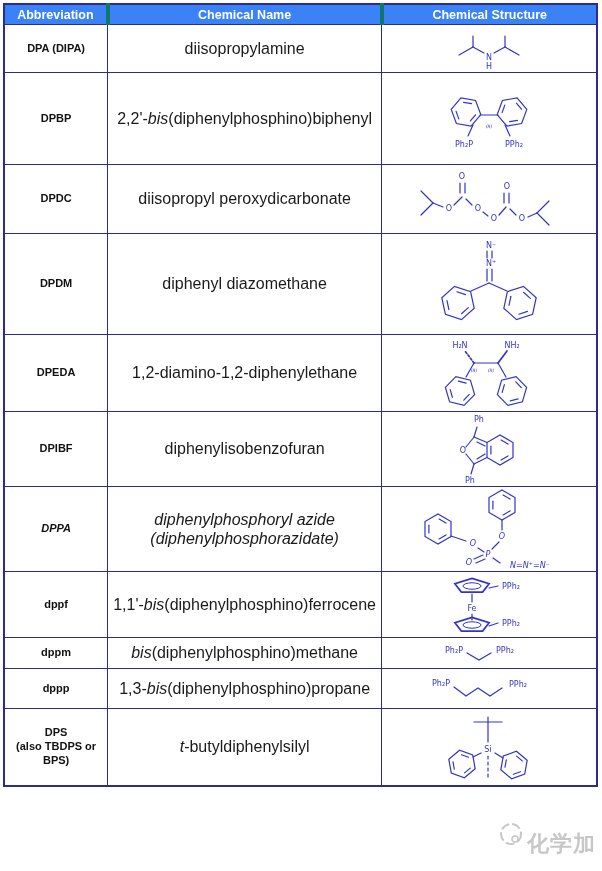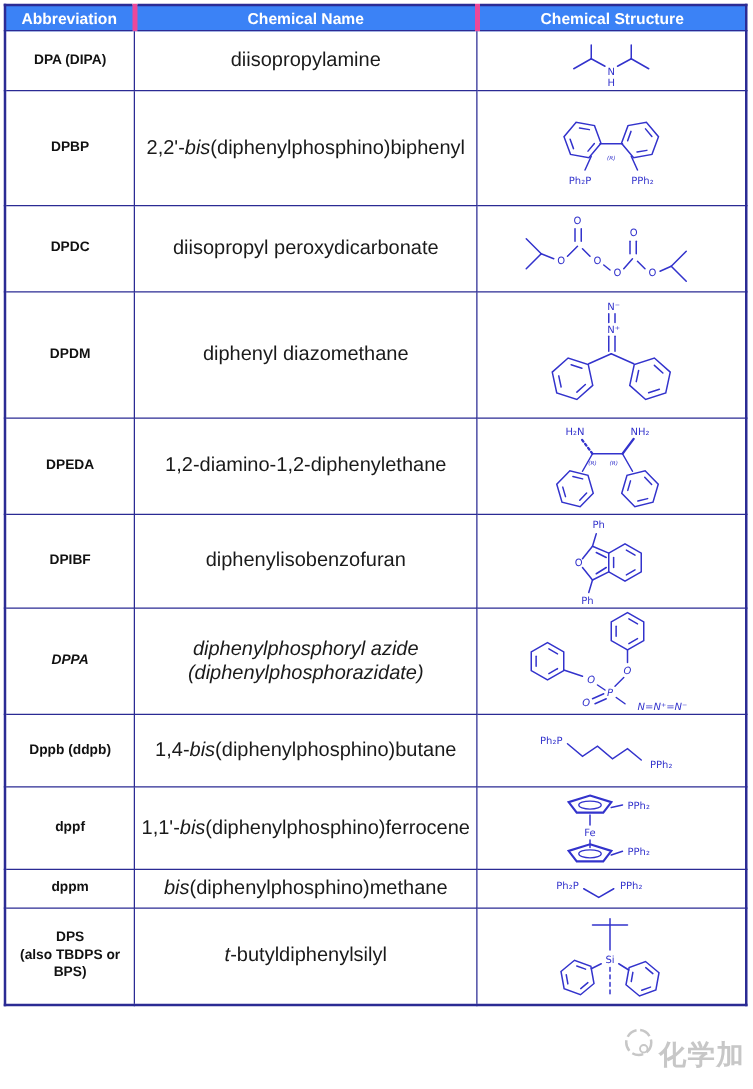--- a/index.html
+++ b/index.html
@@ -5,21 +5,21 @@
   html,body{margin:0;padding:0;background:#fff;}
   body{width:602px;height:871px;position:relative;font-family:"Liberation Sans",sans-serif;overflow:hidden;}
   .page{position:absolute;left:3px;top:3px;width:595px;}
   table.chem{border-collapse:collapse;width:595px;table-layout:fixed;}
   table.chem td, table.chem th{border:1.5px solid #2B2B94;padding:0;vertical-align:middle;}
   table.chem{border:2px solid #2B2B94;}
   col.c-abbr{width:103px;}
   col.c-name{width:272px;}
   col.c-struct{width:214px;}
   thead th{background:#3b82f6;color:#fff;font-size:12.5px;font-weight:bold;height:19px;text-align:center;border-top:1.5px solid #2B2B94;}
-  thead th.gap{border-left:4px solid #ec4899;}
+  thead th.gap{border-left:4px solid #0f766e;}
   td.abbr{font-weight:bold;font-size:11px;color:#111;text-align:center;white-space:pre-line;line-height:1.25;padding:2px;}
   td.name{font-size:16px;color:#1a1a1a;text-align:center;padding:2px 4px;line-height:1.2;}
   td.struct{text-align:center;}
   td.struct svg{display:block;margin:0 auto;}
   svg .bond{stroke:#3333CC;stroke-width:1.2;fill:none;stroke-linecap:round;}
   svg .bold{stroke-width:1.7;}
   svg .hashed{stroke-dasharray:2,2;}
   svg .dash{stroke-dasharray:3,3;}
   svg text{fill:#3333CC;font-family:"DejaVu Sans",sans-serif;font-size:8px;text-anchor:middle;}
   svg text.tiny{font-size:4.5px;font-style:italic;}
@@ -214,31 +214,20 @@
           <line class="bond" x1="95" y1="55" x2="88" y2="62"></line>
           <line class="bond" x1="79" y1="68" x2="70" y2="72"></line>
               <line class="bond" x1="81" y1="72" x2="72" y2="76"></line>
           <text x="65" y="78">O</text>
           <line class="bond" x1="89" y1="71" x2="96" y2="76"></line>
           <text x="126" y="81" style="text-anchor:middle">N=N⁺=N⁻</text>
         </svg>
       </td>
     </tr>
 
-    <tr style="height:58px;">
-      <td class="abbr">Dppb (ddpb)</td>
-      <td class="name"><span>1,4-</span><i>bis</i><span>(diphenylphosphino)butane</span></td>
-      <td class="struct">
-        <svg width="160" height="48" viewBox="0 0 160 48">
-          <text x="32" y="18">Ph₂P</text>
-          <polyline class="bond" points="45,18 57,28 69,20 81,30 93,22 104,31"></polyline>
-          <text x="120" y="37">PPh₂</text>
-        </svg>
-      </td>
-    </tr>
 
 
     <tr style="height:66px;">
       <td class="abbr">dppf</td>
       <td class="name"><span>1,1'-</span><i>bis</i><span>(diphenylphosphino)ferrocene</span></td>
       <td class="struct">
         <svg width="150" height="64" viewBox="0 0 150 64">
           <polygon class="bold" points="58.0,5.4 75.1,10.7 68.6,19.1 47.4,19.1 40.9,10.7"></polygon>
           <ellipse cx="58" cy="13" rx="9" ry="3.2" fill="none" stroke="#3333CC" stroke-width="1"></ellipse>
           <line class="bond" x1="75" y1="15" x2="84" y2="13"></line>
@@ -259,20 +248,31 @@
       <td class="name"><span></span><i>bis</i><span>(diphenylphosphino)methane</span></td>
       <td class="struct">
         <svg width="150" height="26" viewBox="0 0 150 26">
           <text x="40" y="13">Ph₂P</text>
           <polyline class="bond" points="53,13 65,20 77,13"></polyline>
           <text x="91" y="13">PPh₂</text>
         </svg>
       </td>
     </tr>
 
+    <tr style="height:40px;">
+      <td class="abbr">dppp</td>
+      <td class="name"><span>1,3-</span><i>bis</i><span>(diphenylphosphino)propane</span></td>
+      <td class="struct">
+        <svg width="160" height="36" viewBox="0 0 160 36">
+          <text x="32" y="15">Ph₂P</text>
+          <polyline class="bond" points="45,16 57,25 69,17 81,25 93,17"></polyline>
+          <text x="109" y="16">PPh₂</text>
+        </svg>
+      </td>
+    </tr>
 
     <tr style="height:76px;">
       <td class="abbr">DPS
 (also TBDPS or
 BPS)</td>
       <td class="name"><span></span><i>t</i><span>-butyldiphenylsilyl</span></td>
       <td class="struct">
         <svg width="130" height="76" viewBox="0 0 130 76">
           <line class="bond" x1="64" y1="8" x2="64" y2="33"></line>
           <line class="bond" x1="50" y1="13" x2="78" y2="13"></line>

